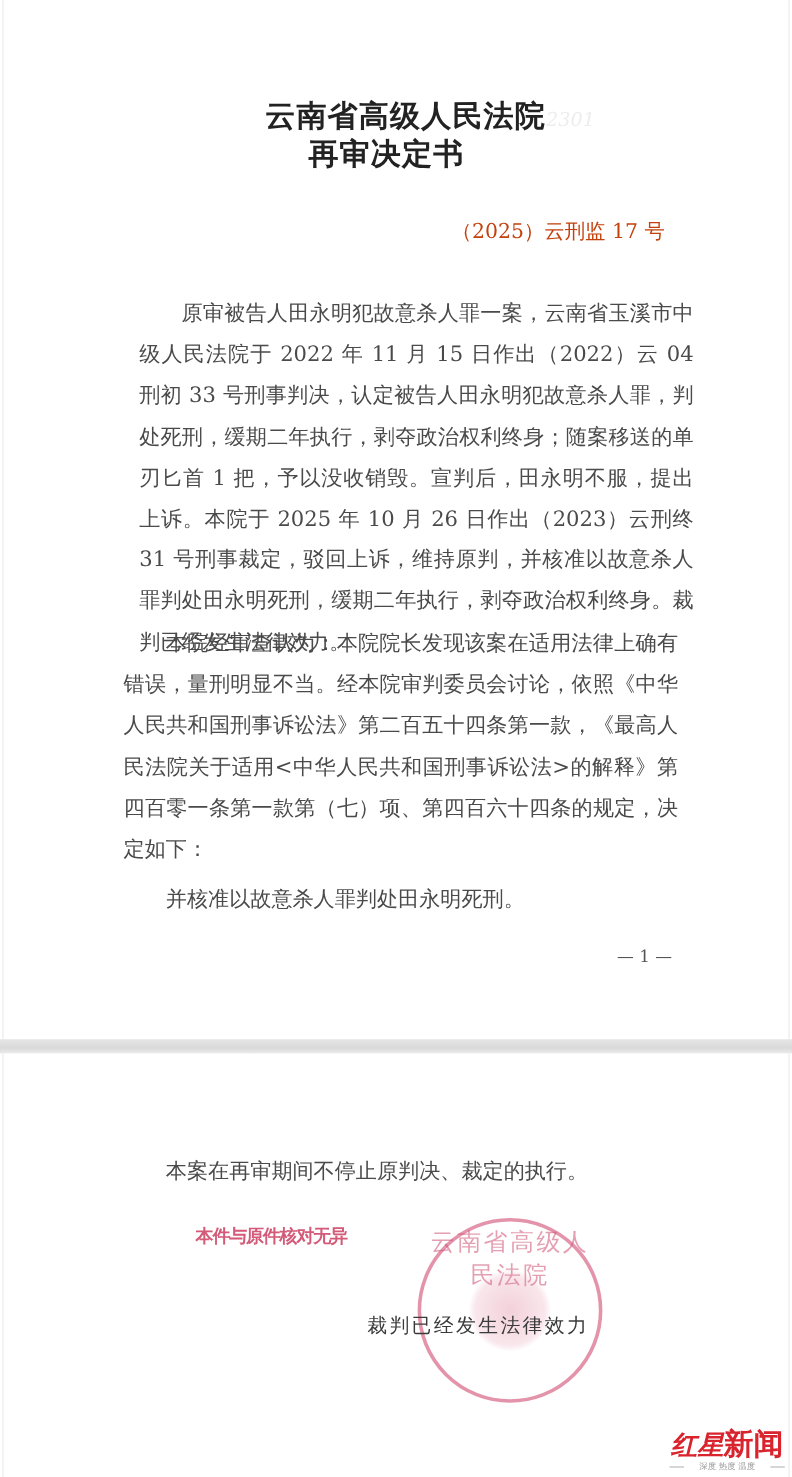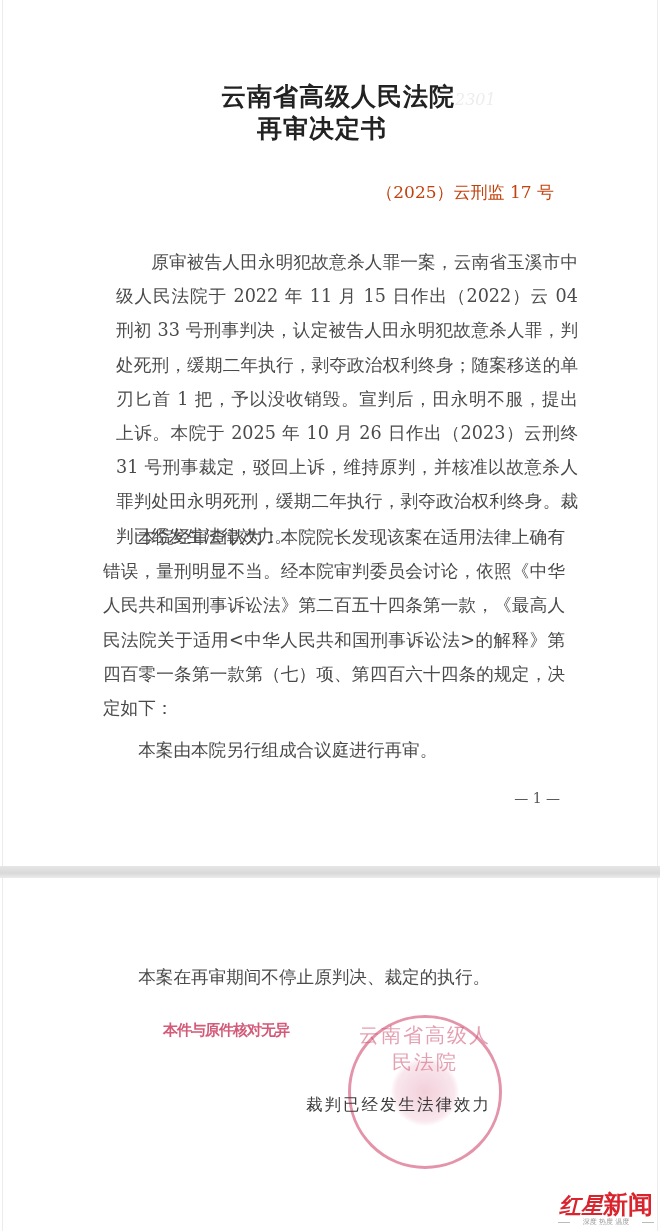--- a/index.html
+++ b/index.html
@@ -73,21 +73,21 @@
 <div class="gap"></div>
 <div class="page page2"></div>
 
 <div class="title title1">云南省高级人民法院</div>
 <div class="title title2">再审决定书</div>
 <div class="ghost">2301</div>
 <div class="case-no">（2025）云刑监 17 号</div>
 
 <p class="para p1">原审被告人田永明犯故意杀人罪一案，云南省玉溪市中级人民法院于 2022 年 11 月 15 日作出（2022）云 04 刑初 33 号刑事判决，认定被告人田永明犯故意杀人罪，判处死刑，缓期二年执行，剥夺政治权利终身；随案移送的单刃匕首 1 把，予以没收销毁。宣判后，田永明不服，提出上诉。本院于 2025 年 10 月 26 日作出（2023）云刑终 31 号刑事裁定，驳回上诉，维持原判，并核准以故意杀人罪判处田永明死刑，缓期二年执行，剥夺政治权利终身。裁判已经发生法律效力。</p>
 <p class="para p2">本院经审查认为：本院院长发现该案在适用法律上确有错误，量刑明显不当。经本院审判委员会讨论，依照《中华人民共和国刑事诉讼法》第二百五十四条第一款，《最高人民法院关于适用&lt;中华人民共和国刑事诉讼法&gt;的解释》第四百零一条第一款第（七）项、第四百六十四条的规定，决定如下：</p>
-<p class="para p3">本案由本院另行组成合议庭进行再审。</p>
+<p class="para p3">并核准以故意杀人罪判处田永明死刑。</p>
 <div class="pagenum">— 1 —</div>
 
 <p class="para p4">本案在再审期间不停止原判决、裁定的执行。</p>
 <div class="certify">本件与原件核对无异</div>
 
 <div class="seal">
   <div class="seal-text">云南省高级人民法院</div>
   <div class="seal-inner"></div>
 </div>
 <div class="date">裁判已经发生法律效力</div>

